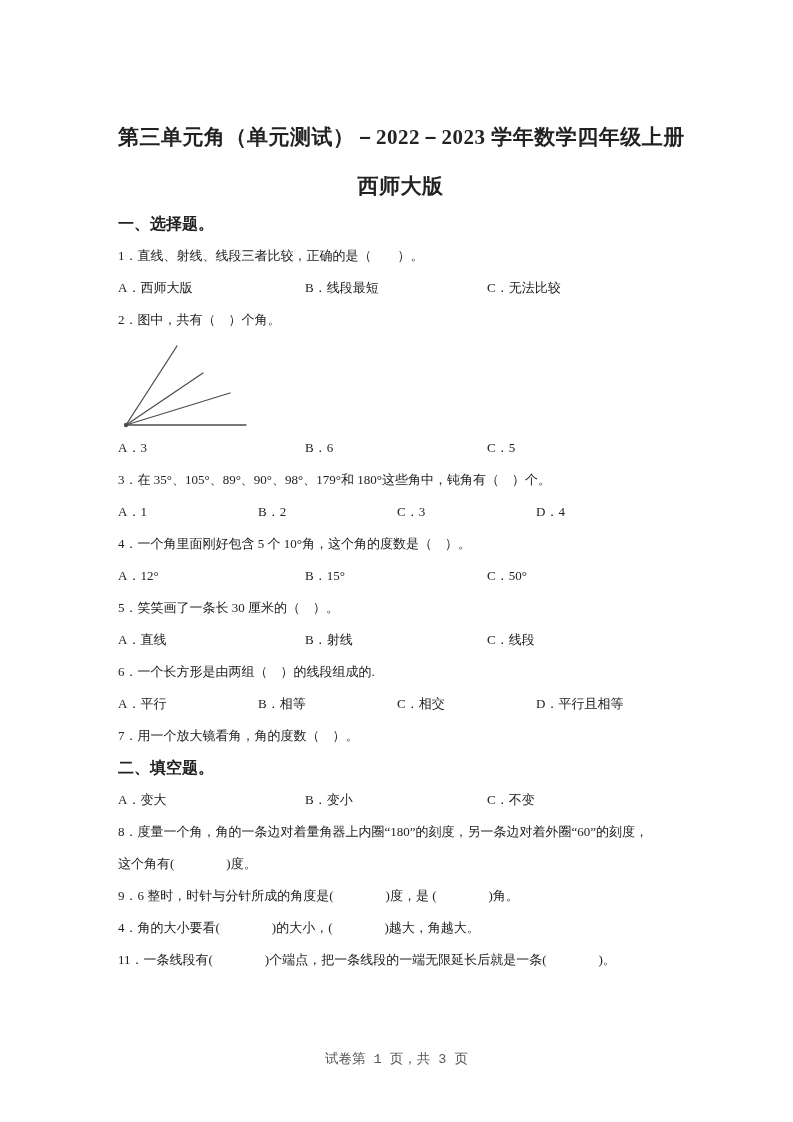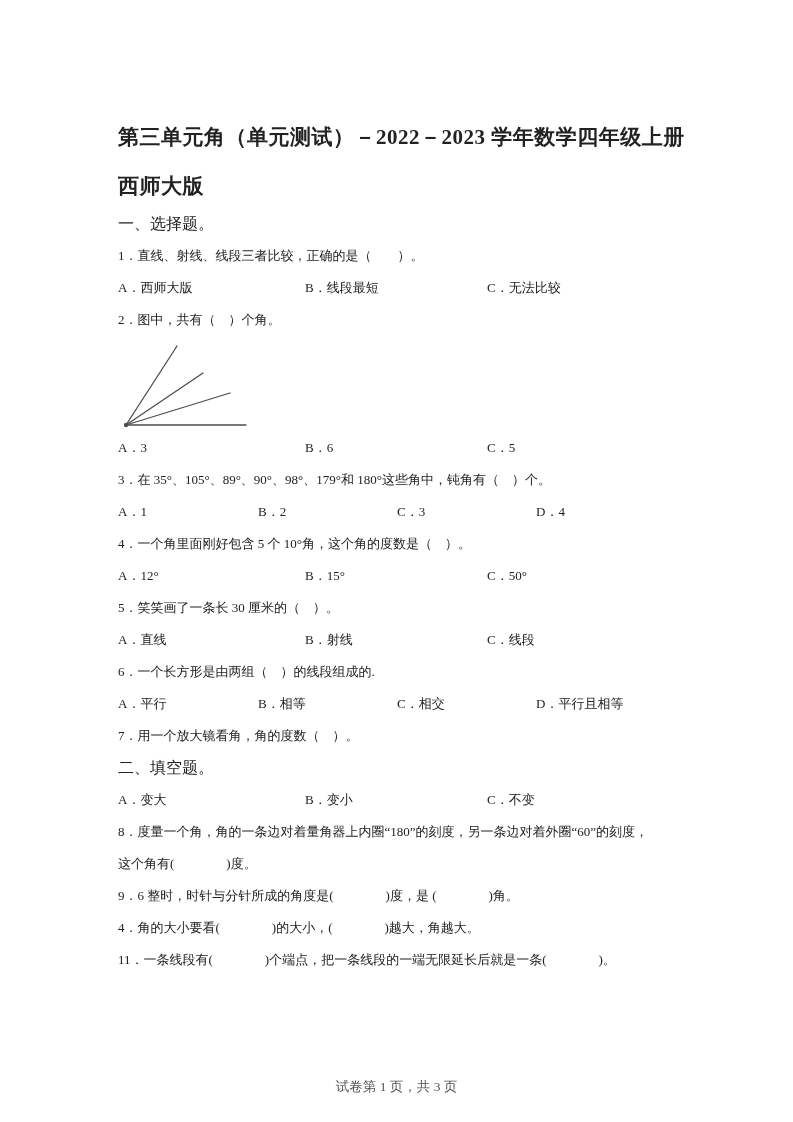--- a/index.html
+++ b/index.html
@@ -5,34 +5,34 @@
   html,body { margin:0; padding:0; }
   body {
     width:793px; height:1122px; background:#ffffff; overflow:hidden;
     font-family:"Liberation Serif","DejaVu Serif",serif; color:#222;
   }
   .page {
     position:relative; width:793px; height:1122px;
     padding:122px 110px 0 118px; box-sizing:border-box;
   }
   .title {
-    text-align:left; font-weight:bold; font-size:21px; line-height:30px;
+    text-align:center; font-weight:bold; font-size:21px; line-height:30px;
     white-space:pre; letter-spacing:0.5px;
   }
   .title2 { margin-top:19px; }
   .body-start { margin-top:7px; }
   .line { font-size:13px; line-height:32px; white-space:pre; }
-  .heading { font-weight:normal; font-size:16px; }
+  .heading { font-weight:bold; font-size:16px; }
   .options-3 { display:grid; grid-template-columns:187px 182px auto; }
   .options-4 { display:grid; grid-template-columns:140px 139px 139px auto; }
   .figure-wrap { height:96px; position:relative; }
   .figure-wrap svg { position:absolute; left:1px; top:1px; }
   .footer {
-    position:absolute; left:0; right:0; top:1078px;
-    text-align:center; font-size:13.5px; color:#555; white-space:pre;
+    position:absolute; left:0; right:0; top:1050px;
+    text-align:center; font-size:13.5px; color:#555; white-space:pre;font-family:Liberation Mono, monospace;
   }
 </style>
 </head>
 <body>
 
 <div class="page">
 
   <div class="title">第三单元角（单元测试）－2022－2023 学年数学四年级上册</div>
   <div class="title title2">西师大版</div>
 

